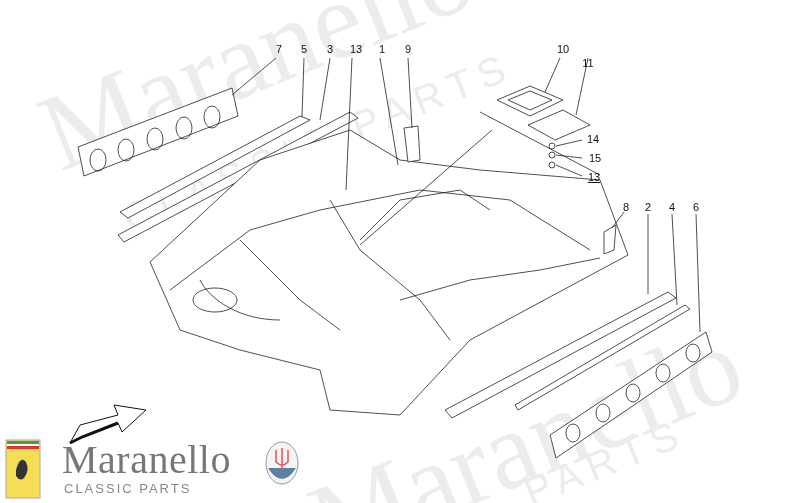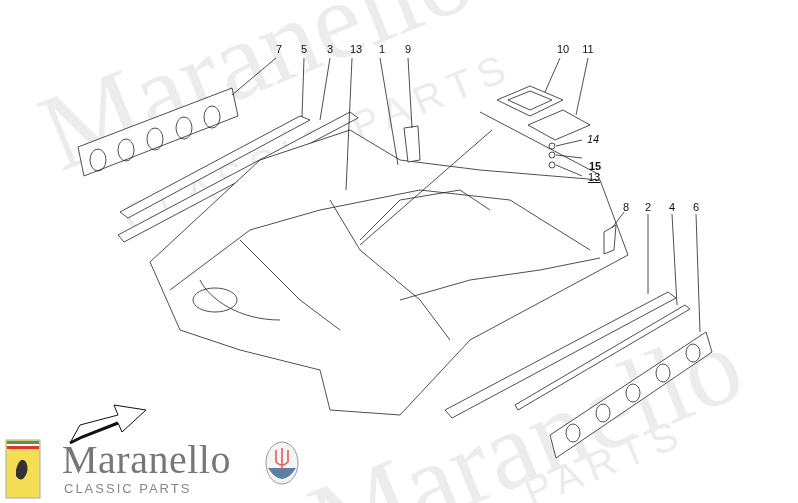--- a/index.html
+++ b/index.html
@@ -102,23 +102,23 @@
   </g>
 </svg>
 
 <div class="lbl" style="left:279px;top:43px;">7</div>
 <div class="lbl" style="left:304px;top:43px;">5</div>
 <div class="lbl" style="left:330px;top:43px;">3</div>
 <div class="lbl" style="left:356px;top:43px;">13</div>
 <div class="lbl" style="left:382px;top:43px;">1</div>
 <div class="lbl" style="left:408px;top:43px;">9</div>
 <div class="lbl" style="left:563px;top:43px;">10</div>
-<div class="lbl" style="left:588px;top:43px;text-align:right;">11</div>
-<div class="lbl" style="left:593px;top:133px;font-style:italic;">14</div>
-<div class="lbl" style="left:595px;top:160px;font-weight:bold;">15</div>
+<div class="lbl" style="left:588px;top:57px;text-align:right;">11</div>
+<div class="lbl" style="left:593px;top:133px;">14</div>
+<div class="lbl" style="left:595px;top:152px;">15</div>
 <div class="lbl" style="left:594px;top:171px;text-decoration:underline;">13</div>
 <div class="lbl" style="left:626px;top:201px;">8</div>
 <div class="lbl" style="left:648px;top:201px;">2</div>
 <div class="lbl" style="left:672px;top:201px;">4</div>
 <div class="lbl" style="left:696px;top:201px;">6</div>
 
 <div class="logo-text">Maranello</div>
 <div class="logo-sub">CLASSIC PARTS</div>
 
 </body></html>

